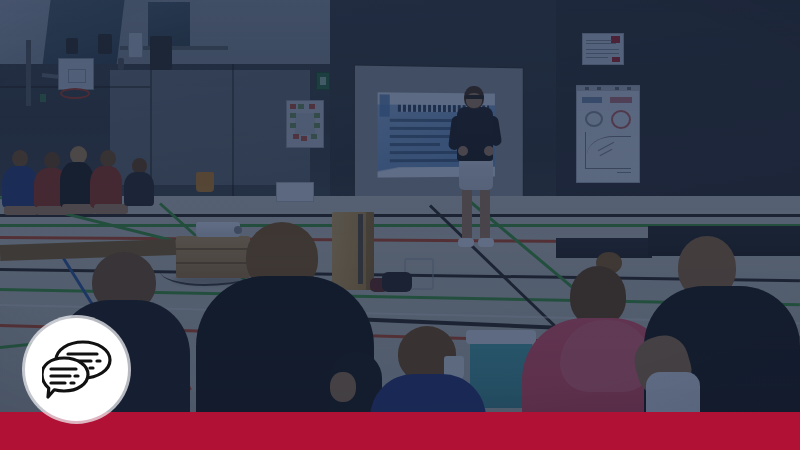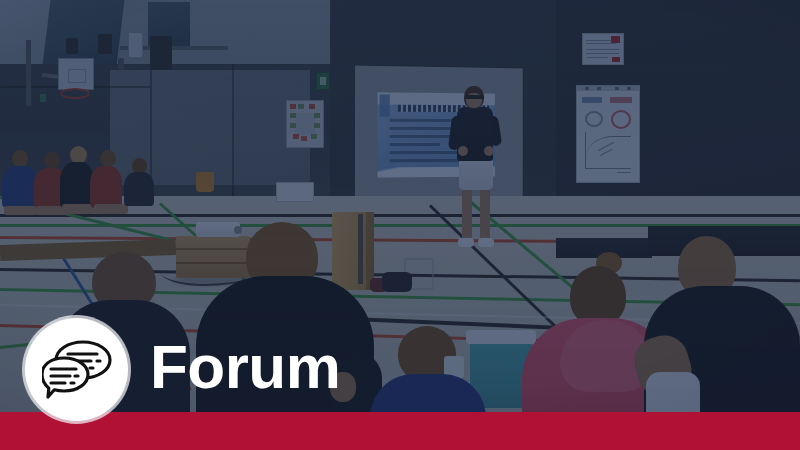--- a/index.html
+++ b/index.html
@@ -631,21 +631,20 @@
     <div class="fg fg-e-arm"></div>
     <div class="fg fg-e-towel"></div>
 
     <div class="tone"></div>
     <div class="tone2"></div>
     <div class="vign"></div>
   </div>
 
   <div class="red-bar"></div>
 
-  <div class="brand-title">Forum</div>
 
   <div class="logo-badge">
     <svg width="70" height="60" viewBox="0 0 70 60">
 
       <path d="M41 2 C56 2 68 10 68 20 C68 30 56 38 41 38 C38 38 35.5 37.7 33 37.2
                L33 40 L27.5 35.2 C19.5 32.3 14 26.7 14 20 C14 10 26 2 41 2 Z" fill="#ffffff" stroke="#111111" stroke-width="3.2" stroke-linejoin="round"></path>
       <line x1="26" y1="14" x2="55" y2="14" stroke="#111111" stroke-width="3.2" stroke-linecap="round"></line>
       <line x1="26" y1="21" x2="49" y2="21" stroke="#111111" stroke-width="3.2" stroke-linecap="round"></line>
       <line x1="55" y1="21" x2="58" y2="21" stroke="#111111" stroke-width="3.2" stroke-linecap="round"></line>
       <line x1="26" y1="28" x2="42" y2="28" stroke="#111111" stroke-width="3.2" stroke-linecap="round"></line>

